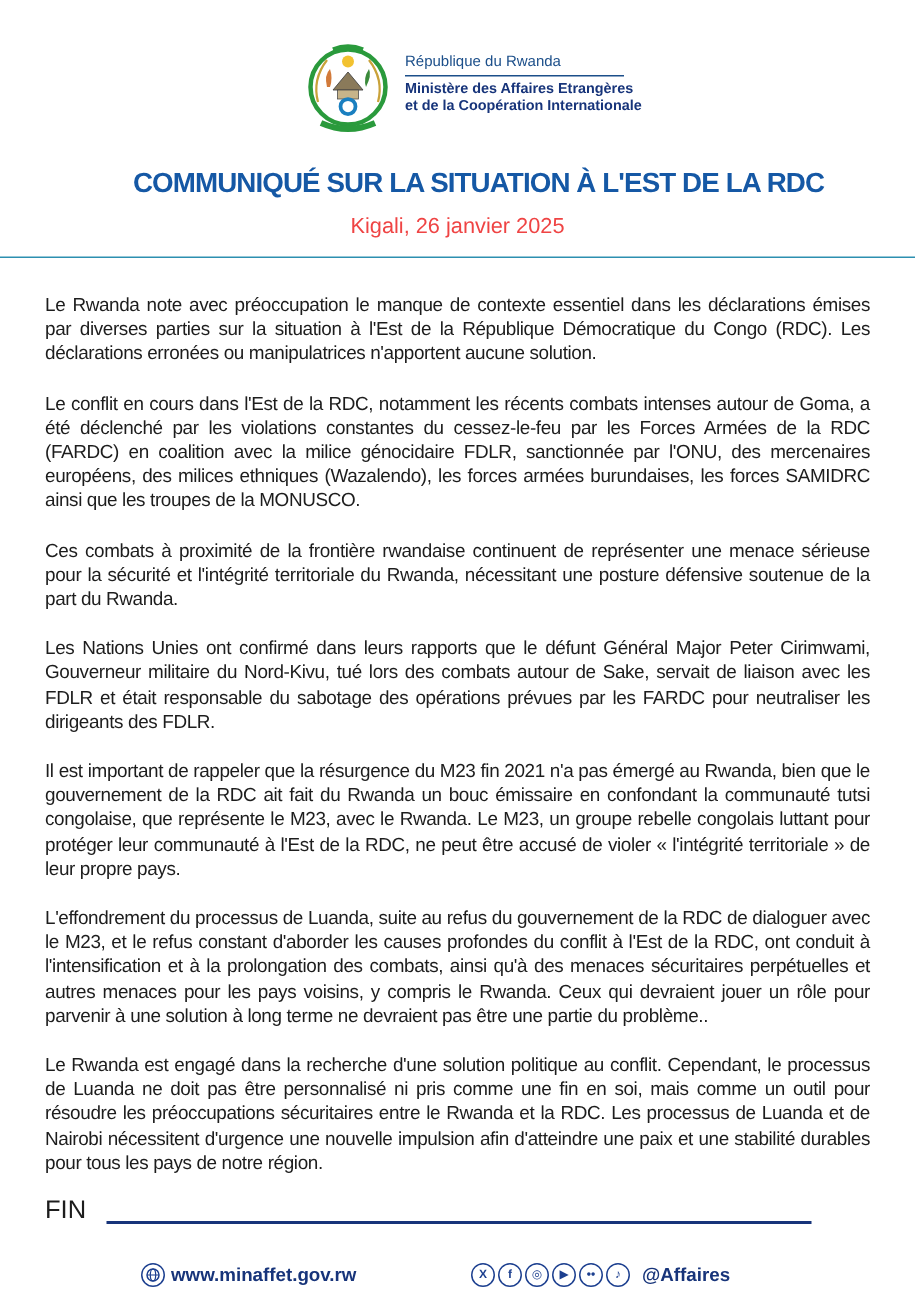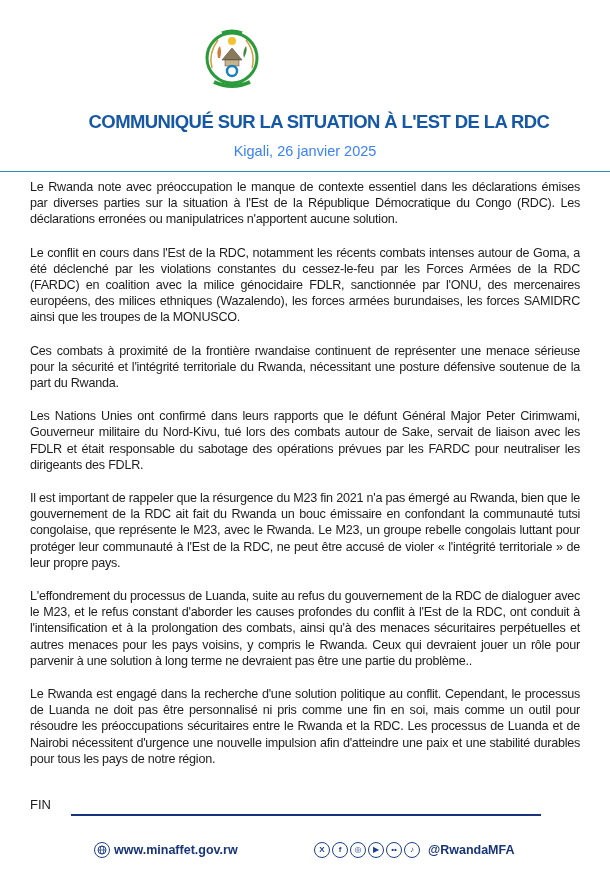--- a/index.html
+++ b/index.html
@@ -12,29 +12,29 @@
   .hdr-text { position: absolute; left: 270px; top: 8px; }
   .hdr-rep { font-size: 10px; color: #1c4f8a; line-height: 12px; }
   .hdr-rule { width: 146px; height: 1px; background: #1c4f8a; margin: 2px 0 3px 0; }
   .hdr-min { font-size: 9.6px; color: #17347a; font-weight: bold; line-height: 11px; }
   .title {
     position: absolute; top: 111px; left: 0; width: 610px; text-align: center;
     font-size: 18.5px; font-weight: bold; color: #1558a5; letter-spacing: -0.6px; padding-left: 14px;
   }
   .date {
     position: absolute; top: 143px; left: 0; width: 610px; text-align: center;
-    font-size: 14.5px; color: #3b82f6;
+    font-size: 14.5px; color: #ef4444;
   }
   .top-rule { position: absolute; top: 171px; left: 0; width: 610px; height: 1px; background: #2c8fb0; }
   .body { position: absolute; top: 179px; left: 30px; width: 550px; }
   .para {
-    font-size: 12.6px; line-height: 16.2px; margin: 0 0 17px 0; text-align: justify;
+    font-size: 12.6px; line-height: 16.2px; margin: 16px 0 17px 0; text-align: justify;
     letter-spacing: -0.25px; color: #1d1d1d;
   }
-  .fin { position: absolute; top: 797px; left: 30px; font-size: 13px; color: #1d1d1d; }
+  .fin { position: absolute; top: 797px; left: 30px; font-size: 17px; color: #1d1d1d; }
   .fin-rule { position: absolute; top: 814px; left: 71px; width: 470px; height: 1.5px; background: #17347a; }
   .footer { position: absolute; top: 842px; left: 0; width: 524px; height: 24px; }
   .web { position: absolute; left: 94px; top: 0; display: flex; align-items: center; gap: 4px; }
   .web-text { font-size: 12.5px; font-weight: bold; color: #17347a; }
   .social { position: absolute; left: 314px; top: 0; display: flex; align-items: center; gap: 2px; }
   .ic {
     width: 16px; height: 16px; border: 1.6px solid #1c3f8f; border-radius: 50%;
     box-sizing: border-box; display: flex; align-items: center; justify-content: center;
     color: #1c3f8f; font-size: 8px; font-weight: bold; line-height: 1;
   }
@@ -51,20 +51,26 @@
       <path d="M48 40 Q52 25 42 12" fill="none" stroke="#c9a23a" stroke-width="1.5"></path>
       <circle cx="28" cy="13" r="4" fill="#f2c230"></circle>
       <path d="M18 32 L28 20 L38 32 Z" fill="#8a7a5a" stroke="#444" stroke-width="0.6"></path>
       <rect x="21" y="32" width="14" height="6" fill="#c7b48a" stroke="#444" stroke-width="0.5"></rect>
       <path d="M14 30 Q12 22 16 18 Q18 24 16 30 Z" fill="#d27a3a"></path>
       <path d="M40 30 Q44 22 42 18 Q38 24 40 30 Z" fill="#3a8a3a"></path>
       <circle cx="28" cy="43" r="5" fill="none" stroke="#1a7fc0" stroke-width="2.5"></circle>
       <path d="M10 54 Q28 62 46 54" fill="none" stroke="#2a9a3c" stroke-width="4"></path>
       <path d="M18 5 Q28 1 38 5" fill="none" stroke="#2a9a3c" stroke-width="3"></path>
     </svg>
+  </div>
+  <div class="hdr-text">
+    <div class="hdr-rep">République du Rwanda</div>
+    <div class="hdr-rule"></div>
+    <div class="hdr-min">Ministère des Affaires Etrangères</div>
+    <div class="hdr-min">et de la Coopération Internationale</div>
   </div>
 </div>
 
 <div class="title">COMMUNIQUÉ SUR LA SITUATION À L'EST DE LA RDC</div>
 <div class="date">Kigali, 26 janvier 2025</div>
 <div class="top-rule"></div>
 
 <div class="body">
   <p class="para">Le Rwanda note avec préoccupation le manque de contexte essentiel dans les déclarations émises par diverses parties sur la situation à l'Est de la République Démocratique du Congo (RDC). Les déclarations erronées ou manipulatrices n'apportent aucune solution.</p>
   <p class="para">Le conflit en cours dans l'Est de la RDC, notamment les récents combats intenses autour de Goma, a été déclenché par les violations constantes du cessez-le-feu par les Forces Armées de la RDC (FARDC) en coalition avec la milice génocidaire FDLR, sanctionnée par l'ONU, des mercenaires européens, des milices ethniques (Wazalendo), les forces armées burundaises, les forces SAMIDRC ainsi que les troupes de la MONUSCO.</p>
@@ -89,15 +95,15 @@
     </span>
     <span class="web-text">www.minaffet.gov.rw</span>
   </div>
   <div class="social">
     <span class="ic">X</span>
     <span class="ic">f</span>
     <span class="ic">◎</span>
     <span class="ic">▶</span>
     <span class="ic">••</span>
     <span class="ic">♪</span>
-    <span class="handle">@RwandaMFA</span>
+    <span class="handle">@Affaires</span>
   </div>
 </div>
 
 </body></html>

